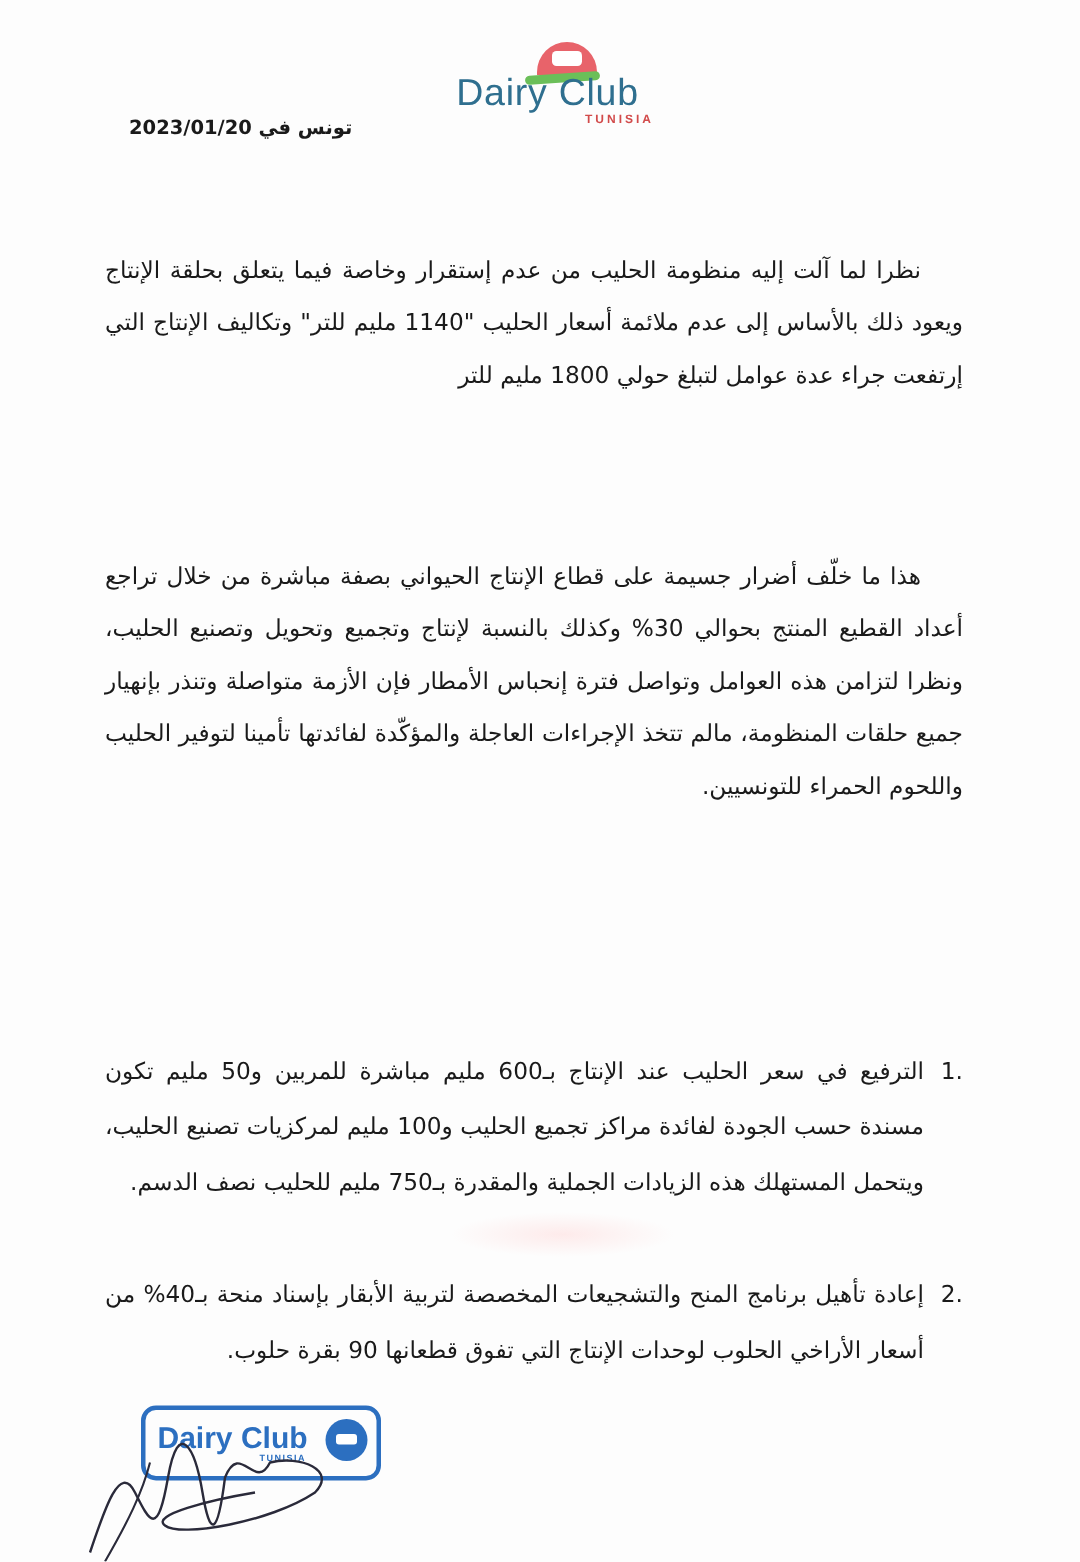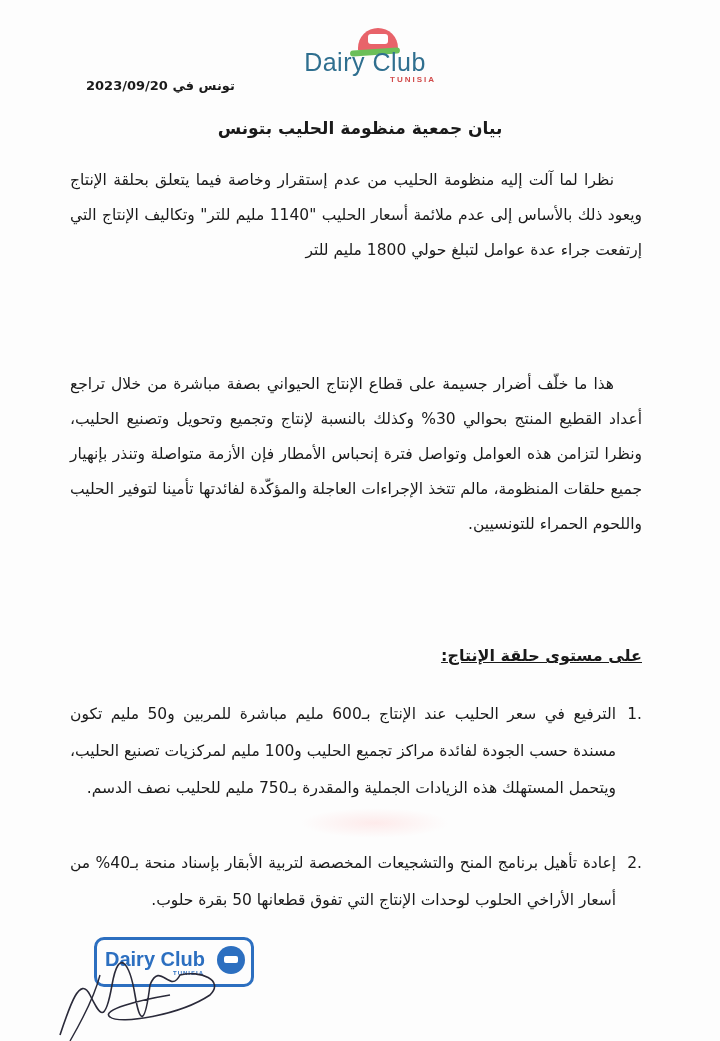--- a/index.html
+++ b/index.html
@@ -111,42 +111,40 @@
 <div class="page">
 
   <div class="logo">
     <div class="dome"></div>
     <div class="cow"></div>
     <div class="leaf"></div>
     <div class="brand">Dairy Club</div>
     <div class="sub">TUNISIA</div>
   </div>
 
-  <div class="date">تونس في 2023/09/20</div>
+  <div class="date">تونس في 2023/01/20</div>
 
-  <div class="title">بيان جمعية منظومة الحليب بتونس</div>
 
   <div class="para indent p1">نظرا لما آلت إليه منظومة الحليب من عدم إستقرار وخاصة فيما يتعلق بحلقة الإنتاج ويعود ذلك بالأساس إلى عدم ملائمة أسعار الحليب "1140 مليم للتر" وتكاليف الإنتاج التي إرتفعت جراء عدة عوامل لتبلغ حولي 1800 مليم للتر</div>
   <div class="para indent p3">هذا ما خلّف أضرار جسيمة على قطاع الإنتاج الحيواني بصفة مباشرة من خلال تراجع أعداد القطيع المنتج بحوالي 30% وكذلك بالنسبة لإنتاج وتجميع وتحويل وتصنيع الحليب، ونظرا لتزامن هذه العوامل وتواصل فترة إنحباس الأمطار فإن الأزمة متواصلة وتنذر بإنهيار جميع حلقات المنظومة، مالم تتخذ الإجراءات العاجلة والمؤكّدة لفائدتها تأمينا لتوفير الحليب واللحوم الحمراء للتونسيين.</div>
 
-  <div class="section-heading">على مستوى حلقة الإنتاج:</div>
 
   <ul class="list l1">
     <li>
       <span class="num">1.</span>
       <span>الترفيع في سعر الحليب عند الإنتاج بـ600 مليم مباشرة للمربين و50 مليم تكون مسندة حسب الجودة لفائدة مراكز تجميع الحليب و100 مليم لمركزيات تصنيع الحليب، ويتحمل المستهلك هذه الزيادات الجملية والمقدرة بـ750 مليم للحليب نصف الدسم.</span>
     </li>
   </ul>
 
   <div class="smudge"></div>
 
   <ul class="list l2">
     <li>
       <span class="num">2.</span>
-      <span>إعادة تأهيل برنامج المنح والتشجيعات المخصصة لتربية الأبقار بإسناد منحة بـ40% من أسعار الأراخي الحلوب لوحدات الإنتاج التي تفوق قطعانها 50 بقرة حلوب.</span>
+      <span>إعادة تأهيل برنامج المنح والتشجيعات المخصصة لتربية الأبقار بإسناد منحة بـ40% من أسعار الأراخي الحلوب لوحدات الإنتاج التي تفوق قطعانها 90 بقرة حلوب.</span>
     </li>
   </ul>
 
   <div class="stamp">
     <span class="stamp-text">Dairy Club</span>
     <span class="stamp-sub">TUNISIA</span>
     <span class="stamp-icon"></span>
   </div>
 
   <svg class="signature" viewBox="0 0 180 86">

